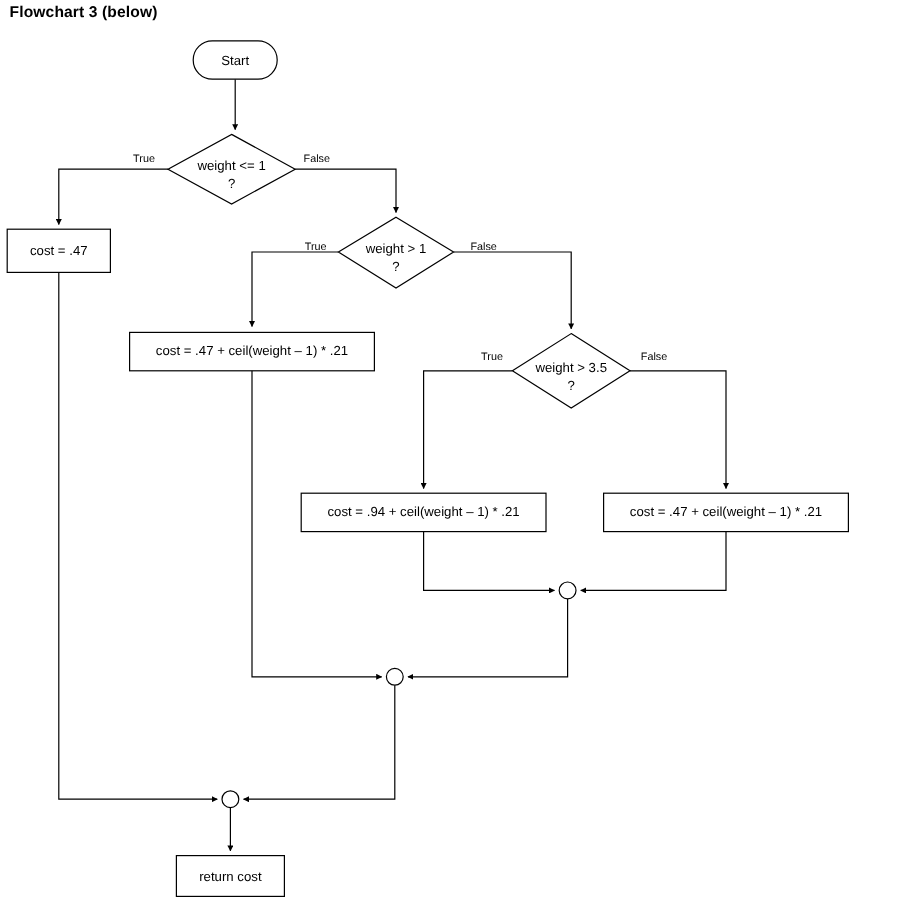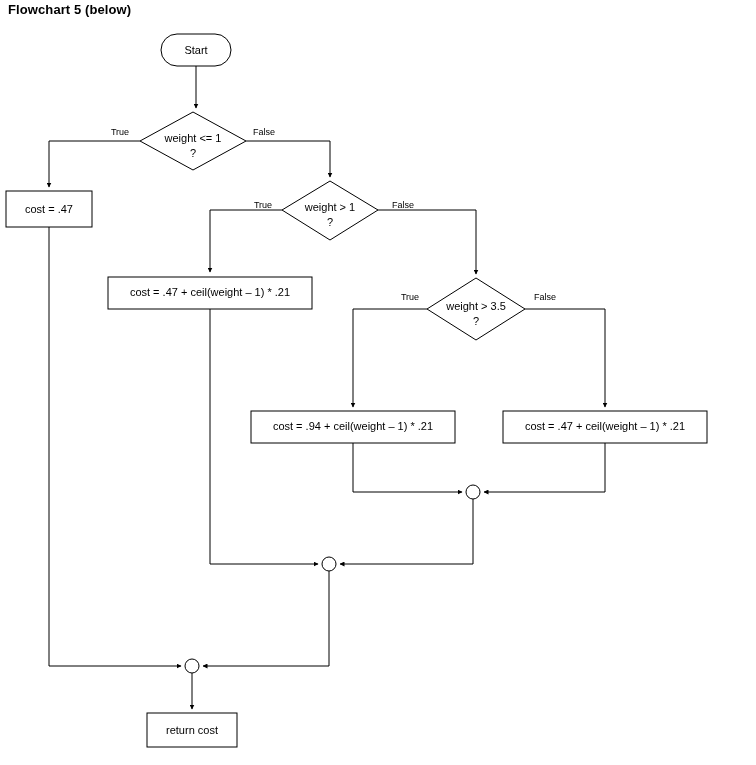--- a/index.html
+++ b/index.html
@@ -57,21 +57,21 @@
   }
   .junction-dot {
     fill: #ffffff;
     stroke: #000000;
     stroke-width: 1;
   }
 </style>
 </head>
 <body>
 
-<div id="page-title">Flowchart 5 (below)</div>
+<div id="page-title">Flowchart 3 (below)</div>
 
 <svg id="flow-canvas" viewBox="0 0 756 765" width="756" height="765" xmlns="http://www.w3.org/2000/svg">
 
   <defs>
     <marker id="arrow" viewBox="0 0 10 10" refX="9" refY="5" markerWidth="5" markerHeight="5" orient="auto-start-reverse">
       <path d="M 0 0 L 10 5 L 0 10 z" fill="#000000"></path>
     </marker>
   </defs>
 
   <g>

